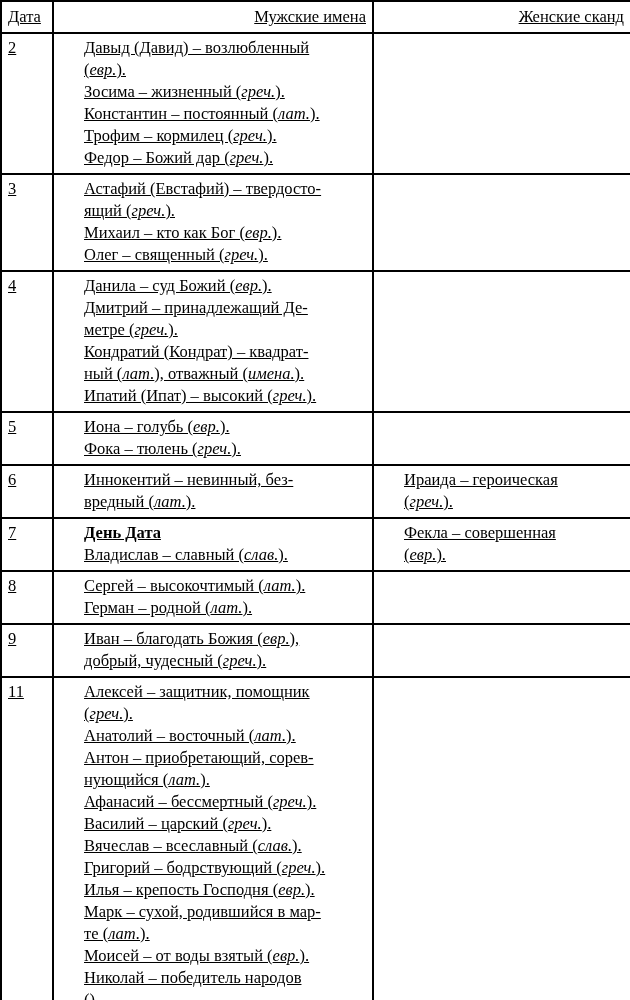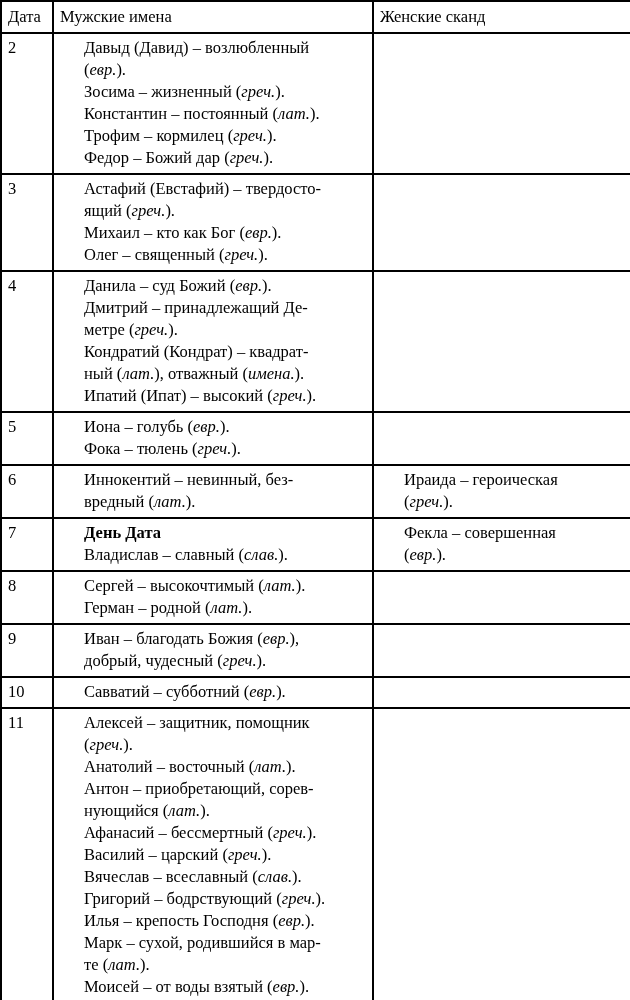--- a/index.html
+++ b/index.html
@@ -27,24 +27,25 @@
   .name-table col.col-female{ width: 258px; }
 
   .name-table th,
   .name-table td {
     border: 2px solid #000000;
     vertical-align: top;
     padding: 3px 6px 4px 6px;
     font-size: 16.5px;
     line-height: 22px;
     font-weight: normal;
+    text-decoration: underline;
   }
 
   .name-table thead th {
-    text-align: left;
+    text-align: right;
     padding-top: 4px;
     padding-bottom: 4px;
     white-space: nowrap;
   }
   .name-table thead th.head-date {
     text-align: left;
   }
 
   td.cell-date {
     text-align: left;
@@ -159,27 +160,20 @@
       </tr>
       <tr>
         <td class="cell-date">9</td>
         <td class="cell-names">
           <span class="entry">Иван – благодать Божия (<i class="orig">евр.</i>),
 добрый, чудесный (<i class="orig">греч.</i>).</span>
         </td>
         <td class="cell-names"></td>
       </tr>
       <tr>
-        <td class="cell-date">10</td>
-        <td class="cell-names">
-          <span class="entry">Савватий – субботний (<i class="orig">евр.</i>).</span>
-        </td>
-        <td class="cell-names"></td>
-      </tr>
-      <tr>
         <td class="cell-date">11</td>
         <td class="cell-names">
           <span class="entry">Алексей – защитник, помощник
 (<i class="orig">греч.</i>).</span>
           <span class="entry">Анатолий – восточный (<i class="orig">лат.</i>).</span>
           <span class="entry">Антон – приобретающий, сорев-
 нующийся (<i class="orig">лат.</i>).</span>
           <span class="entry">Афанасий – бессмертный (<i class="orig">греч.</i>).</span>
           <span class="entry">Василий – царский (<i class="orig">греч.</i>).</span>
           <span class="entry">Вячеслав – всеславный (<i class="orig">слав.</i>).</span>

